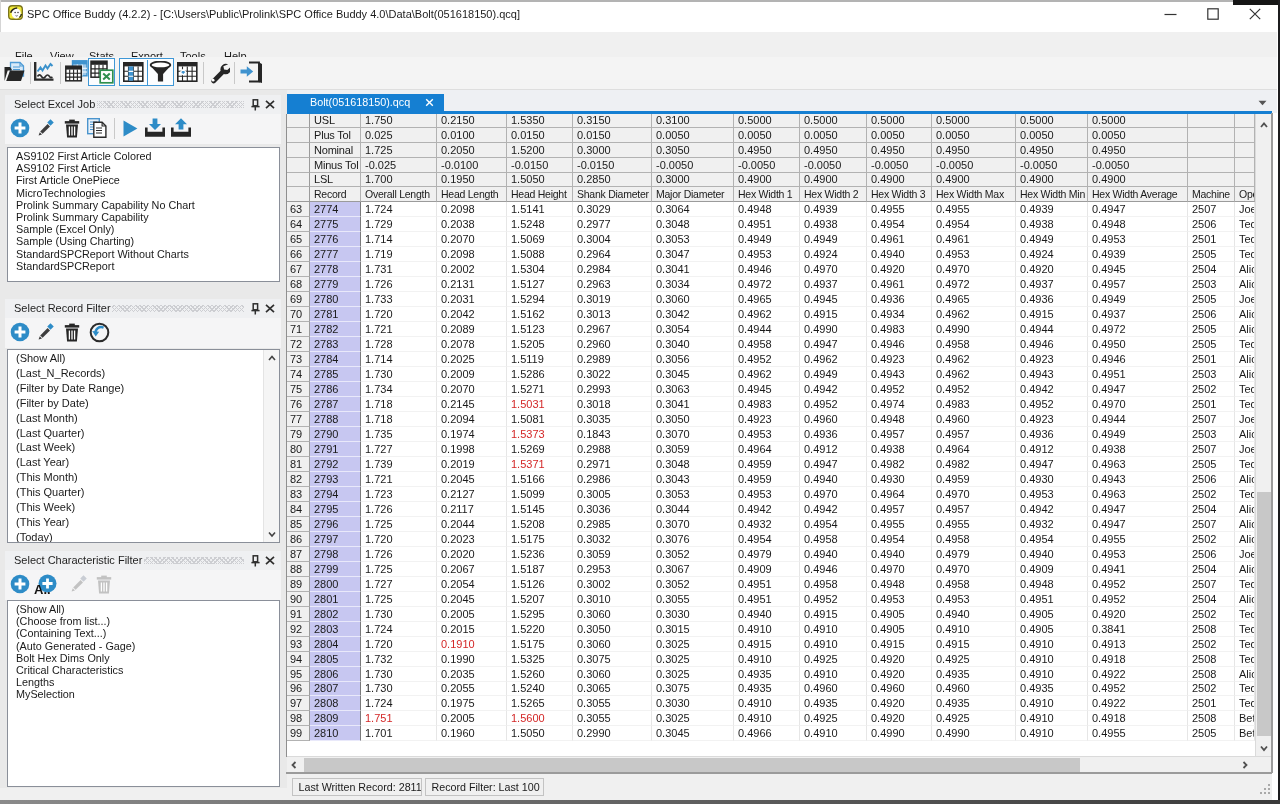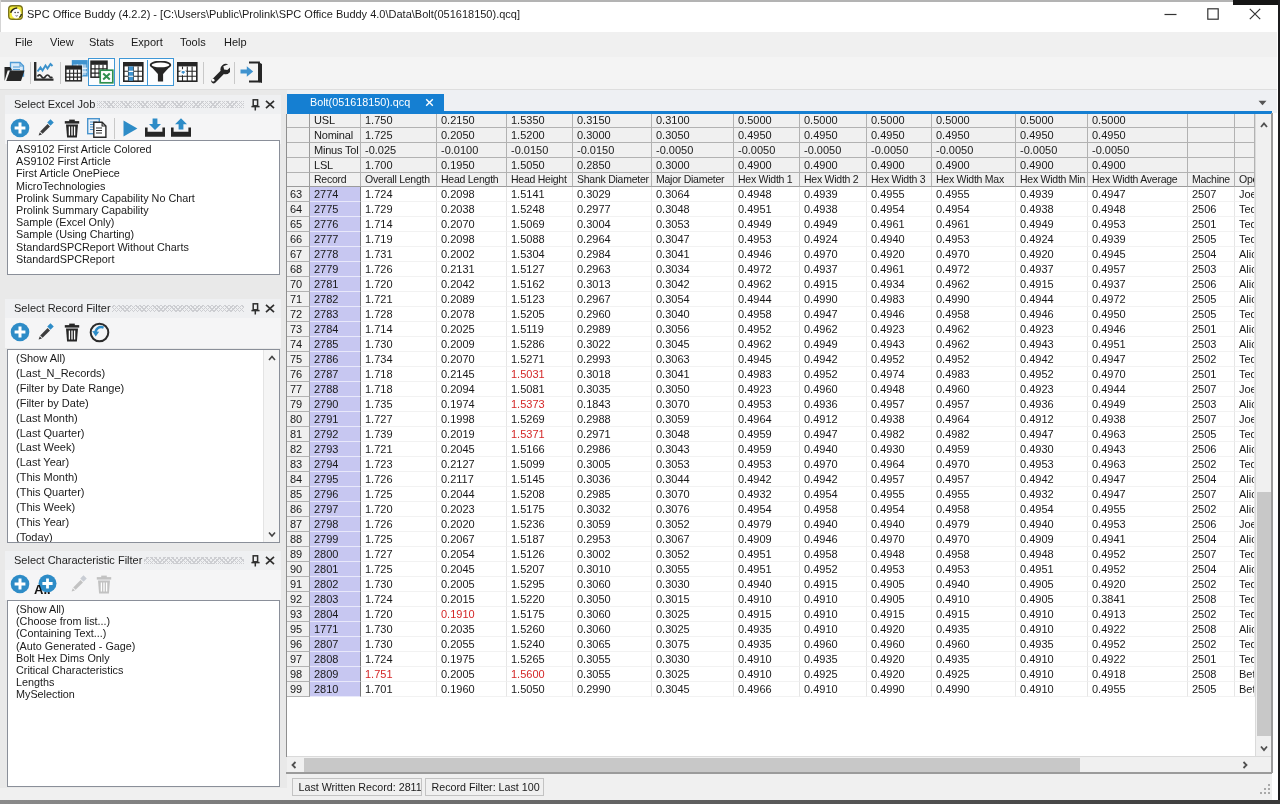--- a/index.html
+++ b/index.html
@@ -1,21 +1,21 @@
 <!DOCTYPE html>
 <html><head><meta charset="utf-8"><title>SPC Office Buddy</title><style>
 *{margin:0;padding:0;box-sizing:border-box}
 html,body{width:1280px;height:804px;overflow:hidden}
 body{font-family:"Liberation Sans",sans-serif;background:#fff;position:relative;color:#1a1a1a}
 .abs{position:absolute}
 svg{display:block}
 .titlebar{left:0;top:0;width:1280px;height:32px;background:#fff}
 .title-text{left:27px;top:8px;font-size:11px;color:#1c1c1c;letter-spacing:0;white-space:nowrap}
 .menubar{left:0;top:32px;width:1277px;height:25px;background:#f0f0f0}
-.menubar span{position:absolute;top:4px;font-size:11px;color:#1a1a1a}
+.menubar span{position:absolute;top:18px;font-size:11px;color:#1a1a1a}
 .toolbar{left:0;top:57px;width:1277px;height:33px;background:#f4f4f4;border-bottom:1px solid #dedede}
 .tabbar{left:0;top:90px;width:1277px;height:23px;background:#eef0f3}
 .tab{left:287px;top:94px;width:157px;height:17px;background:#157fd2;color:#fff;font-size:10.8px}
 .bluestrip{left:285px;top:111px;width:987px;height:2.5px;background:#157fd2}
 .dockcol{left:0;top:90px;width:287px;height:710px;background:#e9e9e9}
 .dock-h{position:absolute;left:5px;width:276px;height:19px;background:#eff0f2}
 .dock-h .t{position:absolute;left:9px;top:3px;font-size:11px;color:#1f1f1f;white-space:nowrap}
 .dock-tb{position:absolute;left:5px;width:276px;height:30px;background:#f5f5f6}
 .listbox{position:absolute;left:7px;width:273px;background:#fff;border:1px solid #8a8f99;overflow:hidden}
 .listbox.small div{font-size:10.8px;line-height:12.2px;padding-left:4px;white-space:nowrap}
@@ -236,21 +236,21 @@
         <path d="M1,9.5 V18.8 H21 V9.5 h-2.6 v4.3 H3.6 V9.5 Z" fill="#262626"></path>
       </svg>
     </span>
     <span style="position:absolute;left:165px;top:4px">
       <svg width="22" height="20" viewBox="0 0 22 20" style="">
         <path d="M8.6,11.6 h4.8 V6.2 h3.6 L11,0.2 L5,6.2 h3.6 Z" fill="#2e8cc7"></path>
         <path d="M1,9.5 V18.8 H21 V9.5 h-2.6 v4.3 H3.6 V9.5 Z" fill="#262626"></path>
       </svg>
     </span>
   </div>
-<div class="listbox small" style="top:140px;height:135px">
+<div class="listbox small" style="top:147px;height:135px">
     <div style="padding-top:2px">
       <div>AS9102 First Article Colored</div>
       <div>AS9102 First Article</div>
       <div>First Article OnePiece</div>
       <div>MicroTechnologies</div>
       <div>Prolink Summary Capability No Chart</div>
       <div>Prolink Summary Capability</div>
       <div>Sample (Excel Only)</div>
       <div>Sample (Using Charting)</div>
       <div>StandardSPCReport Without Charts</div>
@@ -423,20 +423,37 @@
           <td>0.5000</td>
           <td>0.5000</td>
           <td>0.5000</td>
           <td>0.5000</td>
           <td>0.5000</td>
           <td></td>
           <td></td>
         </tr>
         <tr class="h">
           <td class="rn"></td>
+          <td class="lab" style="letter-spacing:-0.2px">Plus Tol</td>
+          <td>0.025</td>
+          <td>0.0100</td>
+          <td>0.0150</td>
+          <td>0.0150</td>
+          <td>0.0050</td>
+          <td>0.0050</td>
+          <td>0.0050</td>
+          <td>0.0050</td>
+          <td>0.0050</td>
+          <td>0.0050</td>
+          <td>0.0050</td>
+          <td></td>
+          <td></td>
+        </tr>
+        <tr class="h">
+          <td class="rn"></td>
           <td class="lab" style="letter-spacing:-0.2px">Nominal</td>
           <td>1.725</td>
           <td>0.2050</td>
           <td>1.5200</td>
           <td>0.3000</td>
           <td>0.3050</td>
           <td>0.4950</td>
           <td>0.4950</td>
           <td>0.4950</td>
           <td>0.4950</td>
@@ -592,20 +609,37 @@
           <td>0.4972</td>
           <td>0.4937</td>
           <td>0.4961</td>
           <td>0.4972</td>
           <td>0.4937</td>
           <td>0.4957</td>
           <td>2503</td>
           <td>Alice</td>
         </tr>
         <tr class="d">
+          <td class="rn">69</td>
+          <td class="rec">2780</td>
+          <td>1.733</td>
+          <td>0.2031</td>
+          <td>1.5294</td>
+          <td>0.3019</td>
+          <td>0.3060</td>
+          <td>0.4965</td>
+          <td>0.4945</td>
+          <td>0.4936</td>
+          <td>0.4965</td>
+          <td>0.4936</td>
+          <td>0.4949</td>
+          <td>2505</td>
+          <td>Joe</td>
+        </tr>
+        <tr class="d">
           <td class="rn">70</td>
           <td class="rec">2781</td>
           <td>1.720</td>
           <td>0.2042</td>
           <td>1.5162</td>
           <td>0.3013</td>
           <td>0.3042</td>
           <td>0.4962</td>
           <td>0.4915</td>
           <td>0.4934</td>
@@ -983,22 +1017,39 @@
           <td>0.4915</td>
           <td>0.4910</td>
           <td>0.4915</td>
           <td>0.4915</td>
           <td>0.4910</td>
           <td>0.4913</td>
           <td>2502</td>
           <td>Ted</td>
         </tr>
         <tr class="d">
+          <td class="rn">94</td>
+          <td class="rec">2805</td>
+          <td>1.732</td>
+          <td>0.1990</td>
+          <td>1.5325</td>
+          <td>0.3075</td>
+          <td>0.3025</td>
+          <td>0.4910</td>
+          <td>0.4925</td>
+          <td>0.4920</td>
+          <td>0.4925</td>
+          <td>0.4910</td>
+          <td>0.4918</td>
+          <td>2508</td>
+          <td>Ted</td>
+        </tr>
+        <tr class="d">
           <td class="rn">95</td>
-          <td class="rec">1771</td>
+          <td class="rec">2806</td>
           <td>1.730</td>
           <td>0.2035</td>
           <td>1.5260</td>
           <td>0.3060</td>
           <td>0.3025</td>
           <td>0.4935</td>
           <td>0.4910</td>
           <td>0.4920</td>
           <td>0.4935</td>
           <td>0.4910</td>

